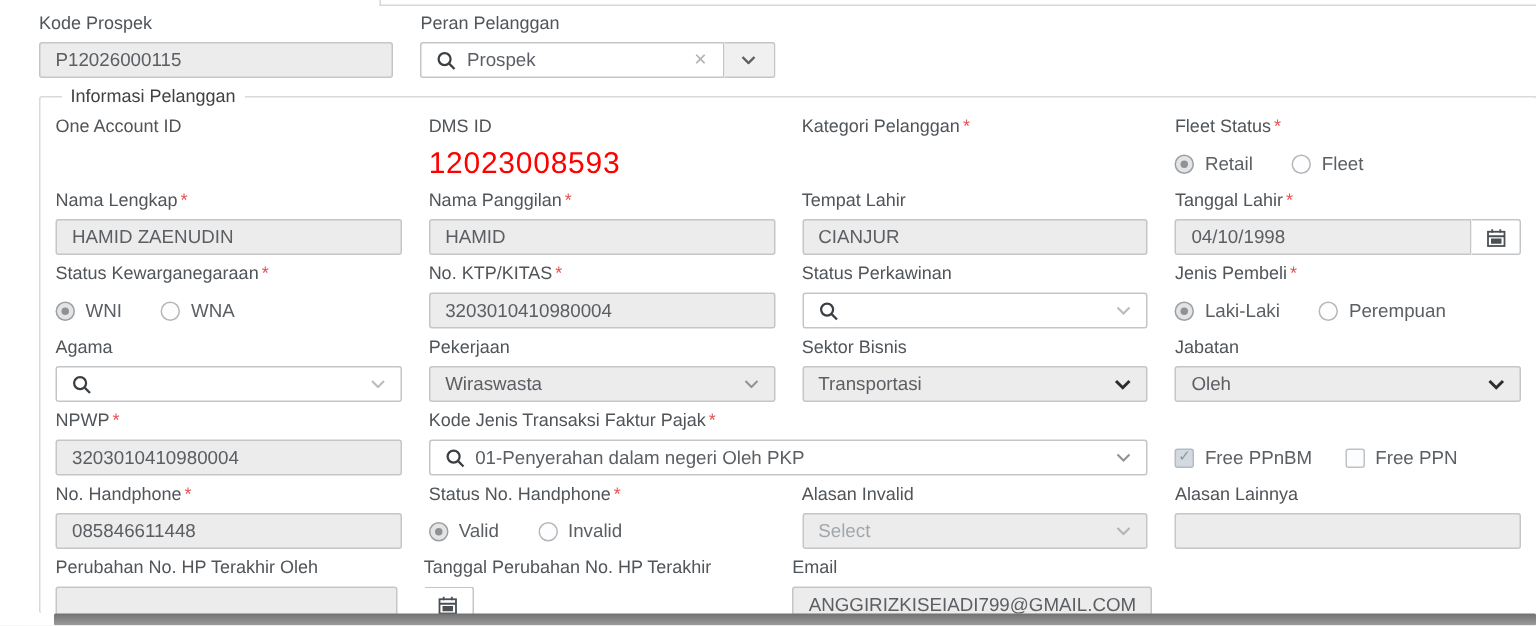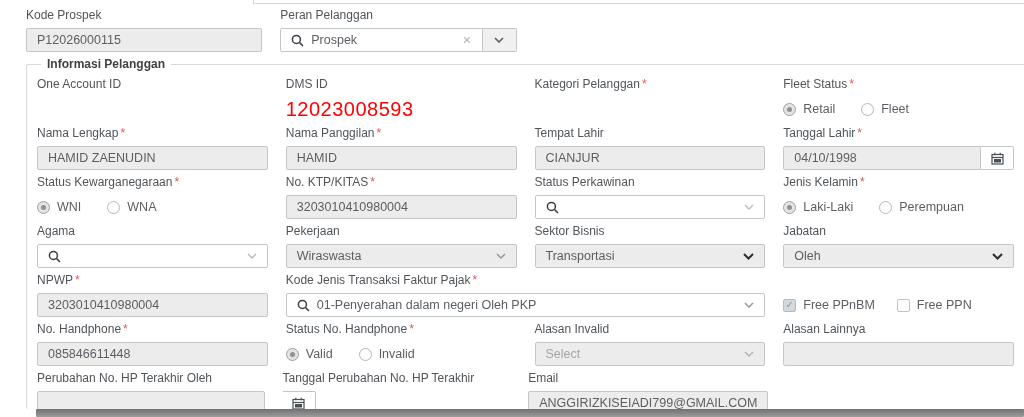--- a/index.html
+++ b/index.html
@@ -54,21 +54,21 @@
 
   .cb-group { display:flex; align-items:center; gap:22px; }
   .cb-opt { display:flex; align-items:center; gap:7px; font-size:12.5px; color:#5b5f63; }
   .cb { width:13px; height:13px; border:1px solid #bcc3c9; border-radius:2px; background:#fdfdfd;
         display:inline-flex; align-items:center; justify-content:center; flex:0 0 13px; }
   .cb.checked { background:#d2d9df; border-color:#b3bcc4; }
   .cb.checked::after { content:"\2713"; font-size:10px; color:#8b959e; line-height:1; }
 
   fieldset.section { border:1px solid #d9d9d9; border-bottom:none; border-radius:2px;
                      margin-top:5px; padding:6px 10px 14px 10px; height:352px; }
-  legend.section-title { font-size:12px; font-weight:bold; color:#3f4245; padding:0 6px; margin-left:4px; }
+  legend.section-title { font-size:12px; font-weight:normal; color:#3f4245; padding:0 6px; margin-left:4px; }
 
   .icon-svg { display:block; }
 
   
   .hbar { position:absolute; left:20px; top:409px; width:988px; height:8px;
           background:linear-gradient(#717171,#9c9c9c); border-radius:1px; }
 
   
   .vscroll { position:absolute; right:0; top:0; width:11px; height:417px; background:#f6f6f6; border-left:1px solid #ececec; }
   .vscroll .arrow-up { position:absolute; top:6px; left:2px; width:0; height:0;
@@ -211,21 +211,21 @@
                 <circle cx="5.4" cy="5.4" r="4" fill="none" stroke="#3a3f44" stroke-width="1.5"></circle>
                 <line x1="8.6" y1="8.6" x2="12" y2="12" stroke="#3a3f44" stroke-width="1.5"></line>
               </svg>
             <span class="grow"></span>
             <svg class="icon-svg" width="10" height="6" viewBox="0 0 10 6">
                 <polyline points="1,1 5,5 9,1" fill="none" stroke="#b9bdc1" stroke-width="1.4"></polyline>
               </svg>
           </div>
         </div>
         <div class="cell">
-          <div class="lbl"><span>Jenis Kelamin</span><span class="req">*</span></div>
+          <div class="lbl"><span>Jenis Pembeli</span><span class="req">*</span></div>
           <div class="line radio-group">
             <span class="radio-opt">
                 <span class="rb sel"></span>
                 <span>Laki-Laki</span>
               </span>
             <span class="radio-opt">
                 <span class="rb"></span>
                 <span>Perempuan</span>
               </span>
           </div>

